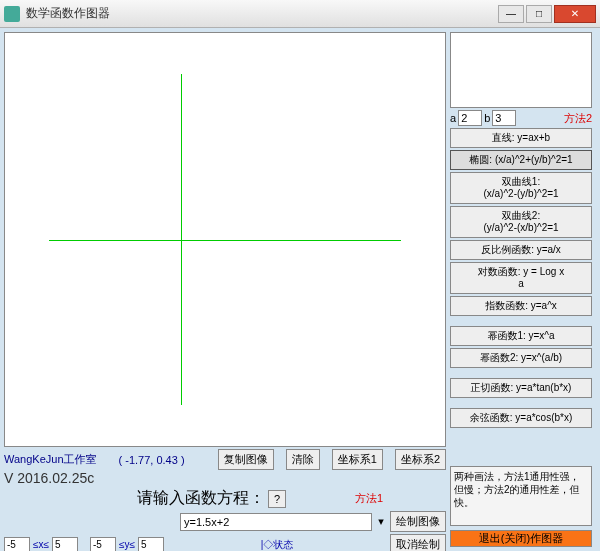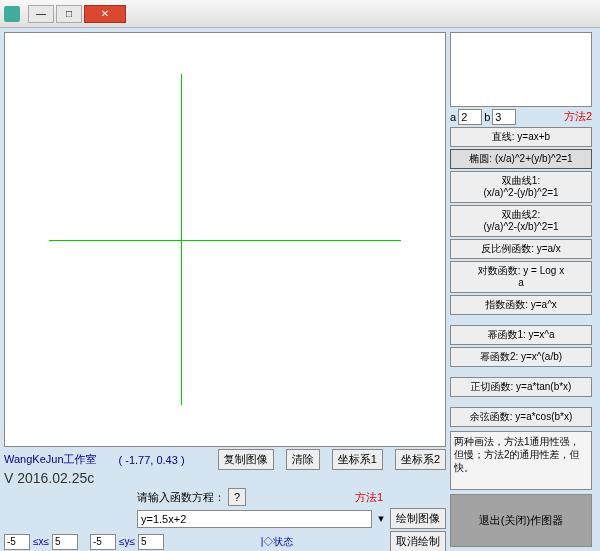--- a/index.html
+++ b/index.html
@@ -13,44 +13,45 @@
 .main { display: flex; height: 523px; }
 .leftcol { width: 450px; display: flex; flex-direction: column; padding: 4px; }
 .canvas { flex: 0 0 415px; border: 1px solid #888; background: #fff; position: relative; }
 .axis-h { position: absolute; top: 50%; left: 10%; width: 80%; height: 1px; background: #0c0; }
 .axis-v { position: absolute; left: 40%; top: 10%; height: 80%; width: 1px; background: #0c0; }
 .statusrow { display: flex; align-items: center; margin-top: 2px; gap: 12px; }
 .status-lab { color: #008; font-size: 11px; }
 .coord { color: #008; margin-left: 10px; }
 .btn { border: 1px solid #888; background: #eee; padding: 2px 5px; font-size: 11px; cursor: pointer; white-space: nowrap; }
 .eqrow { display: flex; align-items: center; margin-top: 2px; gap: 3px; }
-.lbl { font-size: 11px; }
-.txtinput { border: 1px solid #888; background: #fff; padding: 1px 3px; font-size: 11px; height: 18px; }
+.lbl { font-size: 16px; }
+.txtinput { border: 1px solid #888; background: #fff; padding: 1px 3px; font-size: 11px; height: 18px; margin-left: 43px; }
 .method1 { color: #d00; }
 .rangerow { display: flex; gap: 3px; align-items: center; margin-top: 2px; font-size: 10px; }
 .range-in { width: 26px; border: 1px solid #888; height: 16px; font-size: 10px; padding: 0 2px; }
 .range-lbl { color: #00a; }
 .rightcol { width: 146px; display: flex; flex-direction: column; padding: 4px 4px 4px 0; gap: 2px; }
 .preview { height: 76px; border: 1px solid #888; background: #fff; }
 .abrow { display: flex; align-items: center; gap: 2px; font-size: 11px; }
 .ab-in { width: 24px; border: 1px solid #888; height: 16px; font-size: 11px; padding: 0 2px; }
 .method2 { color: #d00; margin-left: auto; }
 .fnbtn { border: 1px solid #888; background: #eee; padding: 3px 2px; font-size: 10px; cursor: pointer; text-align: center; line-height: 1.2; }
 .fnbtn.sel { background: #ddd; border: 1px solid #555; }
 .spacer { height: 6px; }
 .notes { border: 1px solid #888; background: #f4f4f4; padding: 3px; font-size: 10px; line-height: 1.3; height: 60px; }
-.exitbtn { border: 1px solid #888; background: #a3a3a3; padding: 18px; font-size: 11px; cursor: pointer; text-align: center; margin-top: 2px; }
+.exitbtn { border: 1px solid #888; background: #f97316; padding: 0; font-size: 11px; cursor: pointer; text-align: center; margin-top: 2px; }
 .ver { font-size: 14px; color: #333; }
 .statuslbl { color: #00a; }
 </style>
 </head>
 <body>
 
 <div class="titlebar">
   <div class="icon-app"></div>
+  <div class="title">数学函数作图器</div>
   <div class="winbtns">
     <div class="winbtn">—</div>
     <div class="winbtn">□</div>
     <div class="winbtn close">✕</div>
   </div>
 </div>
 
 <div class="main">
   <div class="leftcol">
     <div class="canvas">

